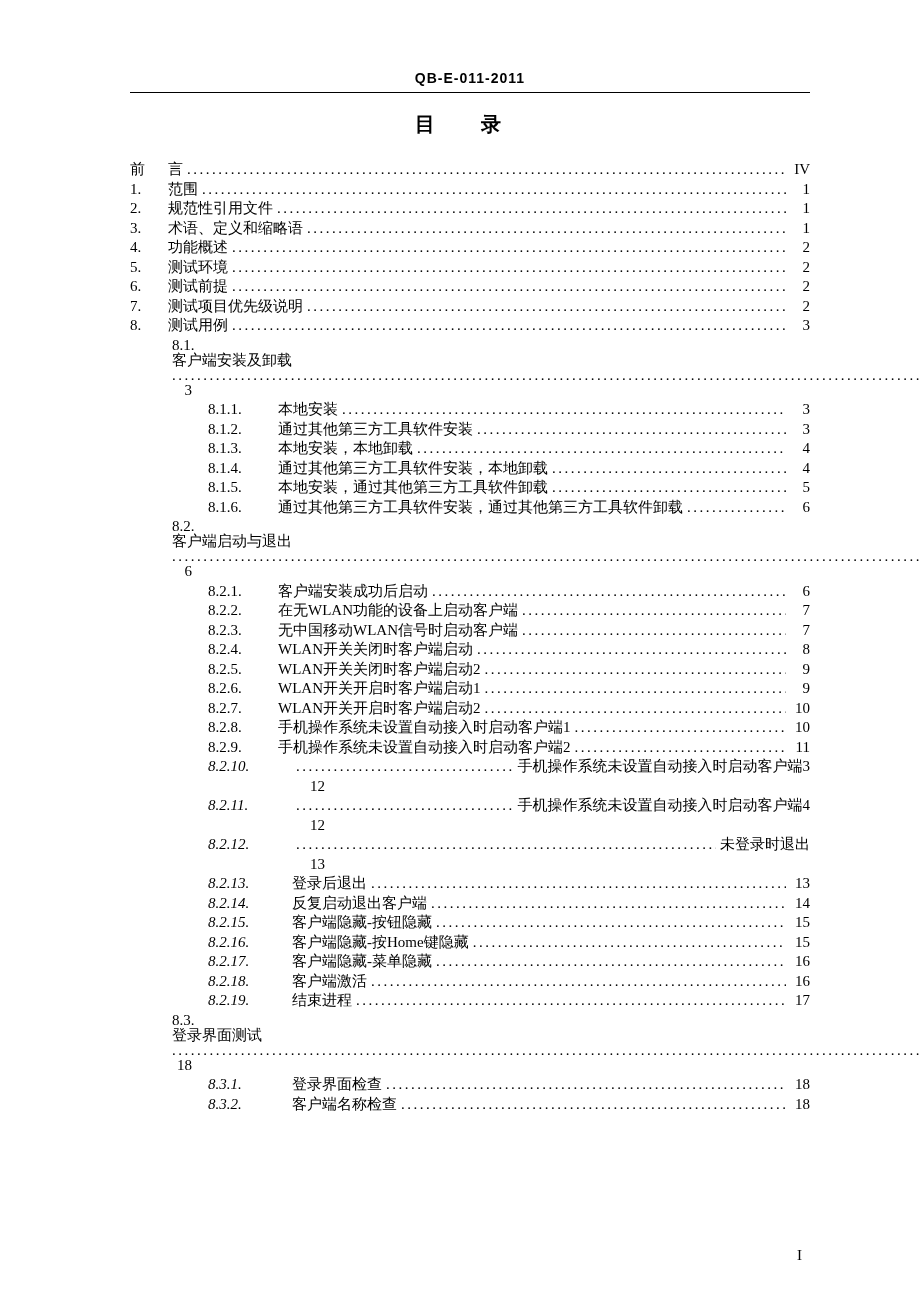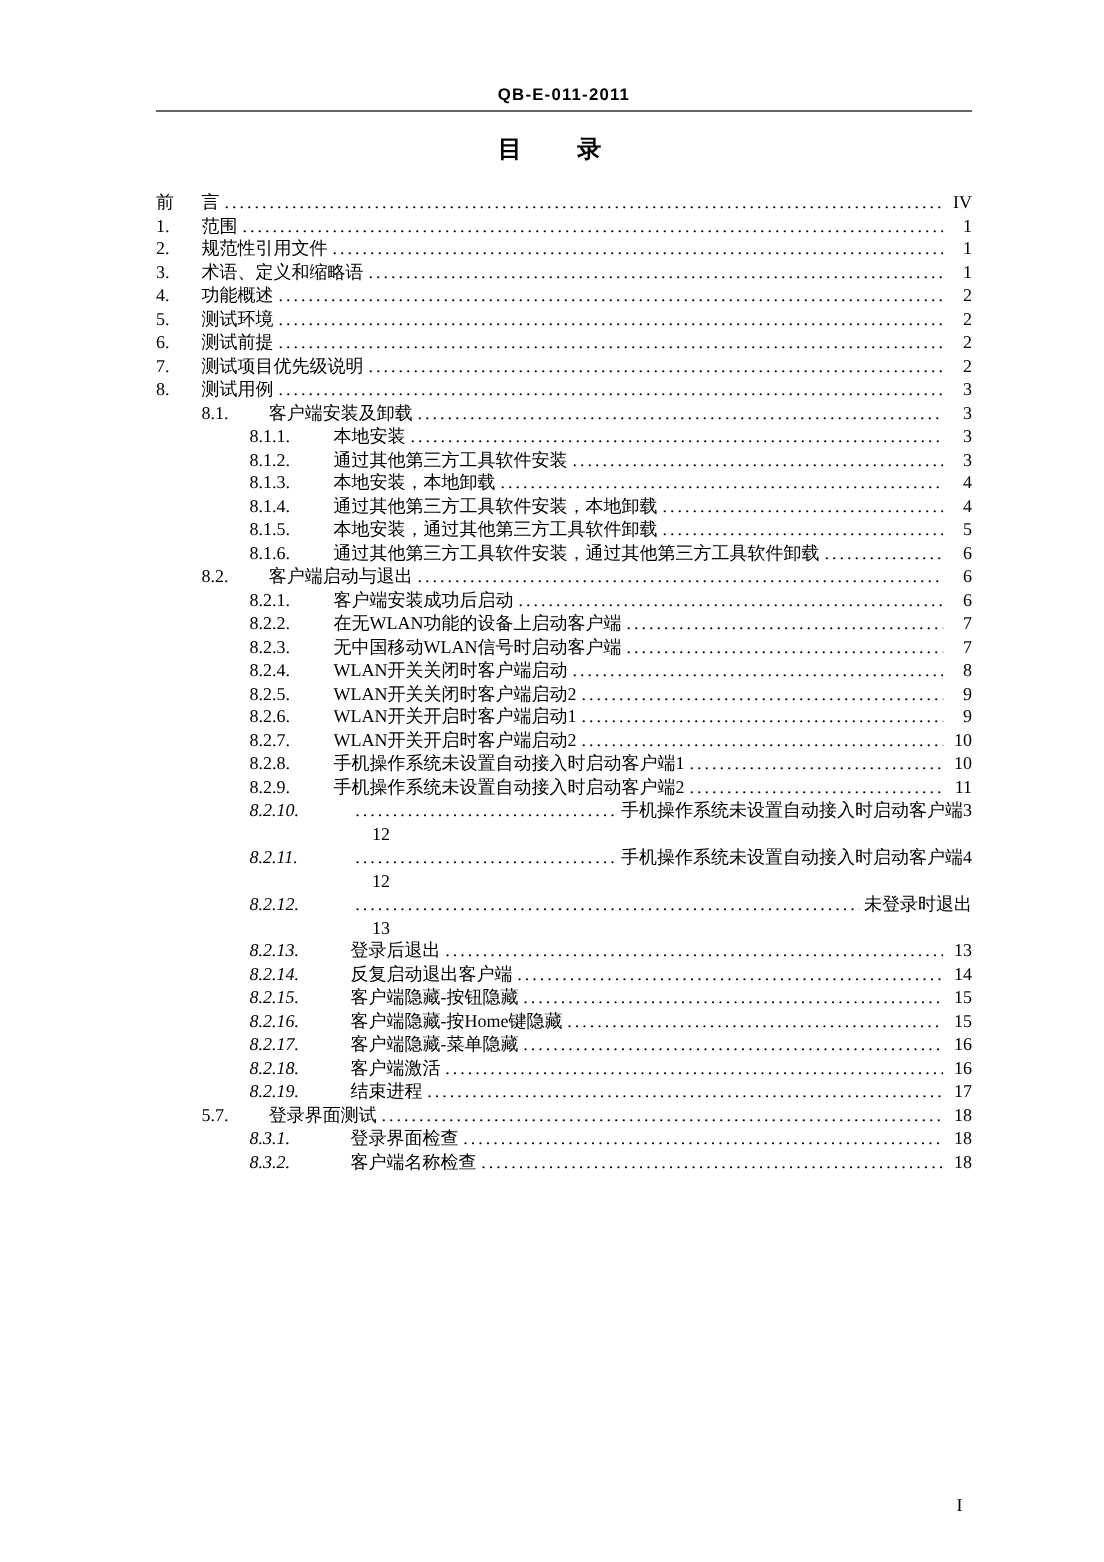--- a/index.html
+++ b/index.html
@@ -43,21 +43,21 @@
   .toc-row {
     display: flex;
     align-items: baseline;
     margin: 0 0 4.5px 0;
     white-space: nowrap;
   }
   .toc-num {
     flex: 0 0 auto;
     min-width: 38px;
   }
-  .indent-1 { padding-left: 38px; }
+  .indent-1 { padding-left: 38px; flex-direction: column; }
   .indent-2 { padding-left: 78px; }
   .toc-num2 { min-width: 56px; }
   .toc-num3 { min-width: 70px; }
   .toc-num3b { min-width: 84px; font-style: italic; }
   .toc-text { flex: 0 0 auto; }
   .leaders {
     flex: 1 1 auto;
     overflow: hidden;
     margin: 0 4px;
     letter-spacing: 2.5px;
@@ -313,21 +313,21 @@
         <span class="leaders"></span>
         <span class="toc-page">16</span>
       </div>
       <div class="toc-row indent-2">
         <span class="toc-num toc-num3b">8.2.19.</span>
         <span class="toc-text">结束进程</span>
         <span class="leaders"></span>
         <span class="toc-page">17</span>
       </div>
       <div class="toc-row indent-1">
-        <span class="toc-num toc-num2">5.7.</span>
+        <span class="toc-num toc-num2">8.3.</span>
         <span class="toc-text">登录界面测试</span>
         <span class="leaders"></span>
         <span class="toc-page">18</span>
       </div>
       <div class="toc-row indent-2">
         <span class="toc-num toc-num3b">8.3.1.</span>
         <span class="toc-text">登录界面检查</span>
         <span class="leaders"></span>
         <span class="toc-page">18</span>
       </div>

